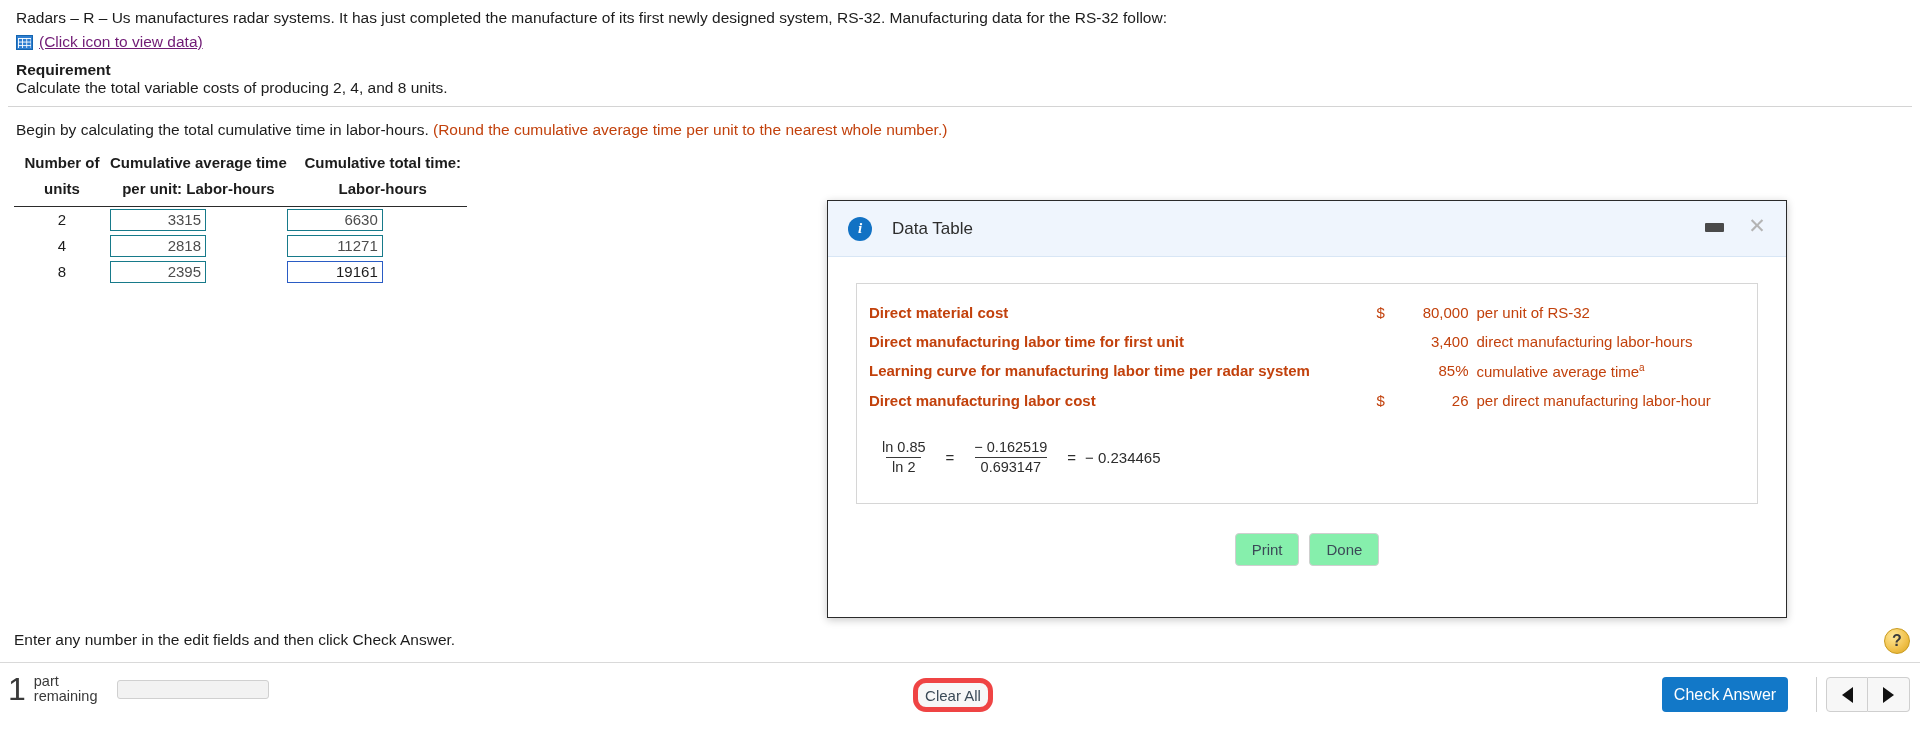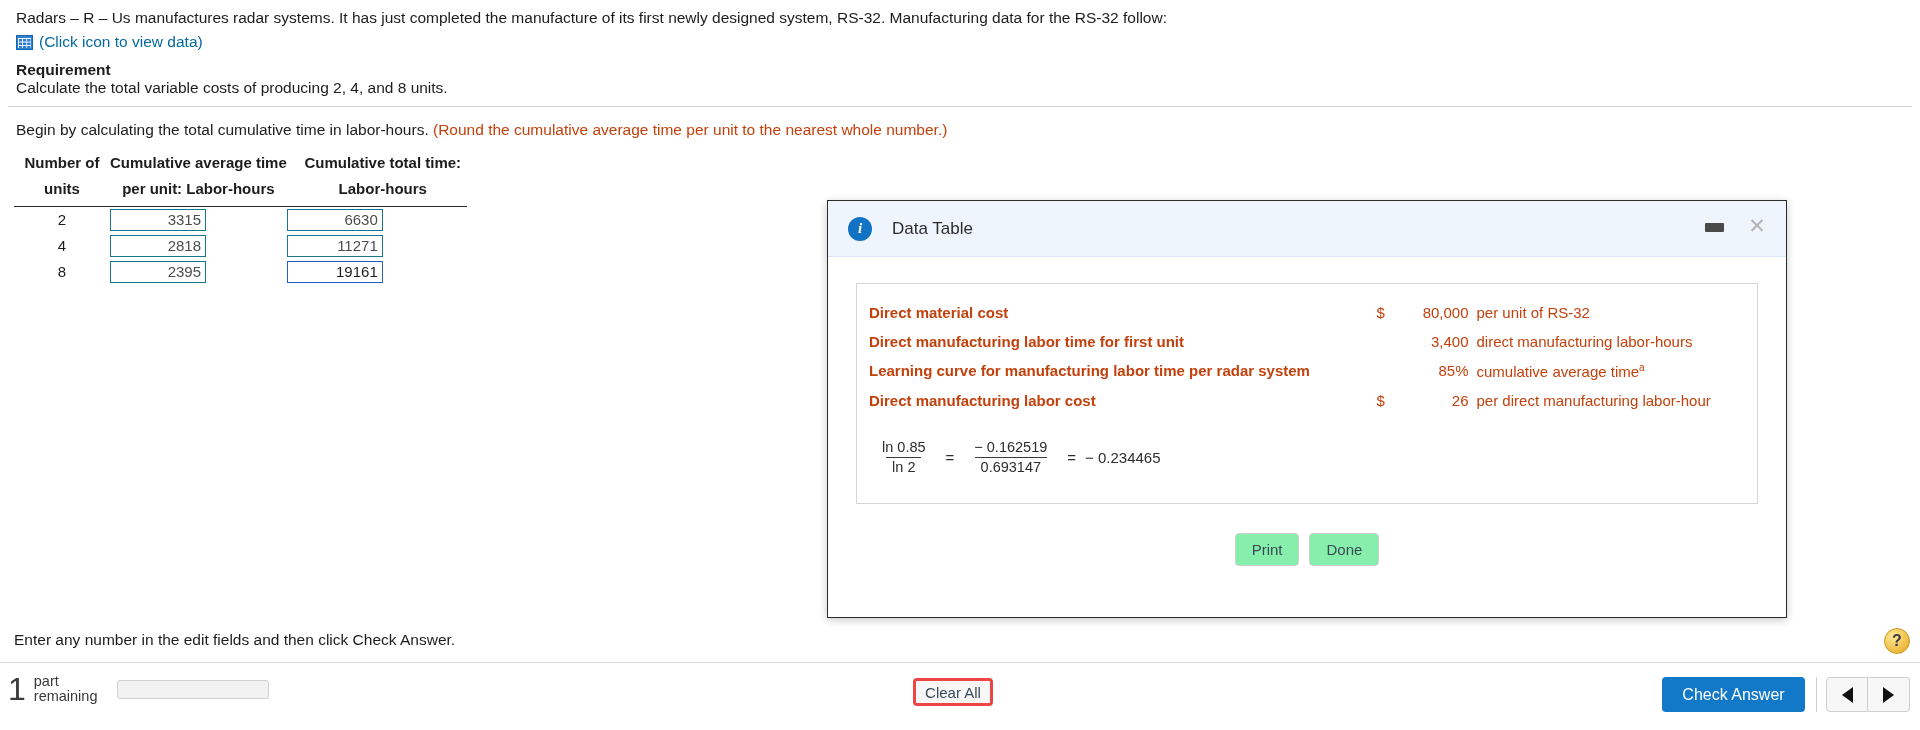--- a/index.html
+++ b/index.html
@@ -32,21 +32,21 @@
     flex: none;
   }
   .grid-icon::before {
     content: ""; position: absolute; left: 1px; top: 2px; right: 1px; bottom: 1px;
     background-image:
       linear-gradient(to right, #ffffff 0, #ffffff 1px, transparent 1px, transparent 100%),
       linear-gradient(to bottom, #ffffff 0, #ffffff 1px, transparent 1px, transparent 100%);
     background-size: 4.2px 3.6px, 4.2px 3.6px;
   }
   .data-link-text {
-    font-size: 15.5px; color: #0369a1; line-height: 18px;
+    font-size: 15.5px; color: #701a75; line-height: 18px; text-decoration: underline;
   }
 
   .req-title {
     position: absolute; left: 16px; top: 61px;
     font-size: 15.5px; font-weight: bold; color: #1c1c1c;
   }
   .req-body {
     position: absolute; left: 16px; top: 79px;
     font-size: 15.5px; color: #1c1c1c;
   }
@@ -114,28 +114,28 @@
     width: 152px; height: 19px; margin-left: 12px;
     background: #f2f2f2; border: 1px solid #d0d0d0; border-radius: 3px;
     overflow: hidden; position: relative;
   }
   .progress-fill {
     height: 100%; width: 45%;
     background: #3d8bcd;
   }
   .clear-all-btn {
     position: absolute; left: 913px; top: 15px;
-    width: 80px; height: 28px;
-    background: #f7f7f7; border: 3px solid #ef4444; border-radius: 4px;
+    width: 80px; height: 34px;
+    background: #f7f7f7; border: 5px solid #ef4444; border-radius: 13px;
     font-family: "Liberation Sans", sans-serif;
     font-size: 15px; color: #3b4a57; cursor: pointer;
   }
   .check-answer-btn {
     position: absolute; left: 1662px; top: 14px;
-    width: 143px; height: 35px;
+    width: 126px; height: 35px;
     background: #1278c8; border: none; border-radius: 4px;
     font-family: "Liberation Sans", sans-serif;
     font-size: 16px; color: #ffffff; cursor: pointer;
   }
   .navsep { position: absolute; left: 1816px; top: 14px; width: 1px; height: 35px; background: #cfcfcf; }
   .navgroup { position: absolute; left: 1826px; top: 14px; display: flex; }
   .navbtn {
     width: 42px; height: 35px; background: #f7f7f7;
     border: 1px solid #cfcfcf; cursor: pointer;
     display: flex; align-items: center; justify-content: center;

